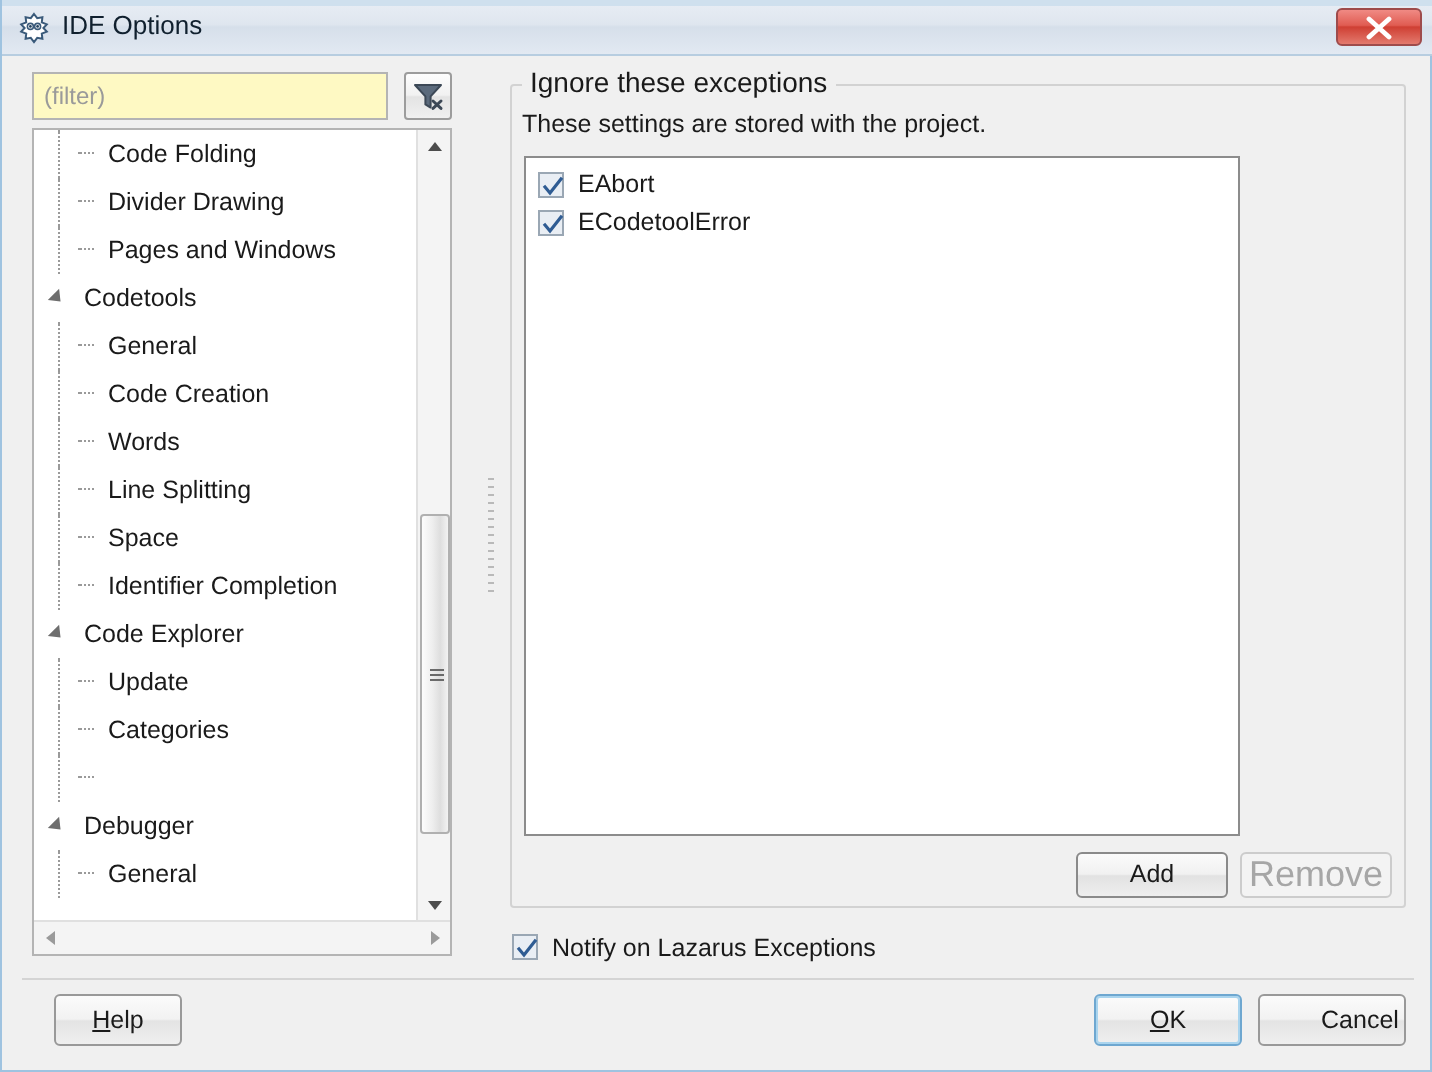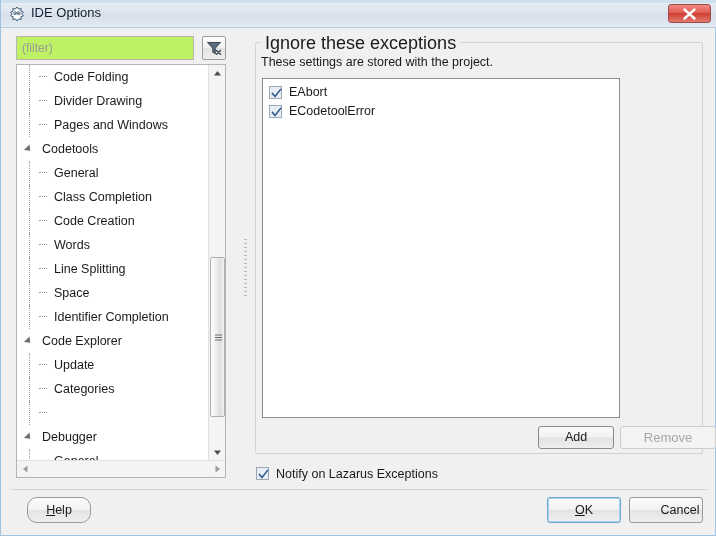--- a/index.html
+++ b/index.html
@@ -74,21 +74,21 @@
     position: absolute;
     left: 15px; top: 36px;
     width: 210px; height: 24px;
   }
   #filter-input {
     position: absolute;
     left: 0; top: 0;
     width: 178px; height: 24px;
     box-sizing: border-box;
     border: 1px solid #b4b4b4;
-    background: #bef264;
+    background: #fef9c3;
     font-family: "Liberation Sans", sans-serif;
     font-size: 12px;
     color: #808080;
     padding: 0 5px;
     outline: none;
   }
   #filter-input::placeholder { color: #9a9a9a; opacity: 1; }
   #filter-clear-button {
     position: absolute;
     left: 186px; top: 0;
@@ -225,21 +225,21 @@
     box-sizing: border-box;
     border: 1px solid #d2d2d2;
     border-radius: 2px;
     background: transparent;
   }
   #groupbox-title {
     position: absolute;
     left: 260px; top: 33px;
     background: #f0f0f0;
     padding: 0 4px;
-    font-size: 18px;
+    font-size: 14px;
     color: #1a1a1a;
     white-space: nowrap;
   }
   #groupbox-desc {
     position: absolute;
     left: 260px; top: 55px;
     font-size: 12.5px;
     color: #1a1a1a;
     white-space: nowrap;
   }
@@ -285,27 +285,27 @@
     font-family: "Liberation Sans", sans-serif;
     font-size: 12.5px;
     color: #1a1a1a;
     cursor: pointer;
     text-align: center;
     line-height: 21px;
   }
   #remove-button {
     position: absolute;
     left: 619px; top: 426px;
-    width: 96px; height: 23px;
+    width: 76px; height: 23px;
     box-sizing: border-box;
     border: 1px solid #cccccc;
     border-radius: 3px;
     background: #f3f3f3;
     font-family: "Liberation Sans", sans-serif;
-    font-size: 13px;
+    font-size: 18px;
     color: #a6a6a6;
     text-align: center;
     line-height: 21px;
   }
 
   #notify-row {
     position: absolute;
     left: 255px; top: 465px;
     height: 18px;
     line-height: 18px;
@@ -331,21 +331,21 @@
     border: 1px solid #999999;
     border-radius: 3px;
     background: linear-gradient(to bottom, #fbfbfb 0%, #f2f2f2 48%, #e4e4e4 52%, #efefef 100%);
     font-family: "Liberation Sans", sans-serif;
     font-size: 12.5px;
     color: #1a1a1a;
     text-align: center;
     line-height: 24px;
     cursor: pointer;
   }
-  #help-button { left: 26px; top: 497px; width: 64px; border-radius: 10px; }
+  #help-button { left: 26px; top: 497px; width: 64px; }
   #ok-button {
     left: 546px; top: 497px; width: 74px;
     border: 1px solid #6ea7d0;
     box-shadow: 0 0 0 1px #a9d4ee inset;
   }
   #cancel-button { left: 628px; top: 497px; width: 74px; padding-left: 28px; }
   .ul { text-decoration: underline; }
 </style>
 </head>
 <body>
@@ -381,21 +381,20 @@
     </div>
   </div>
 
   <div id="tree-panel">
     <div id="tree-scroll-area">
         <div class="tree-row child"><span class="guide"></span><span class="elbow"></span><span class="row-label">Code Folding</span></div>
         <div class="tree-row child"><span class="guide"></span><span class="elbow"></span><span class="row-label">Divider Drawing</span></div>
         <div class="tree-row child"><span class="guide"></span><span class="elbow"></span><span class="row-label">Pages and Windows</span></div>
         <div class="tree-row parent"><span class="expander"></span><span class="row-label">Codetools</span></div>
         <div class="tree-row child"><span class="guide"></span><span class="elbow"></span><span class="row-label">General</span></div>
-        <div class="tree-row child"><span class="guide"></span><span class="elbow"></span><span class="row-label">Class Completion</span></div>
         <div class="tree-row child"><span class="guide"></span><span class="elbow"></span><span class="row-label">Code Creation</span></div>
         <div class="tree-row child"><span class="guide"></span><span class="elbow"></span><span class="row-label">Words</span></div>
         <div class="tree-row child"><span class="guide"></span><span class="elbow"></span><span class="row-label">Line Splitting</span></div>
         <div class="tree-row child"><span class="guide"></span><span class="elbow"></span><span class="row-label">Space</span></div>
         <div class="tree-row child"><span class="guide"></span><span class="elbow"></span><span class="row-label">Identifier Completion</span></div>
         <div class="tree-row parent"><span class="expander"></span><span class="row-label">Code Explorer</span></div>
         <div class="tree-row child"><span class="guide"></span><span class="elbow"></span><span class="row-label">Update</span></div>
         <div class="tree-row child"><span class="guide"></span><span class="elbow"></span><span class="row-label">Categories</span></div>
         <div class="tree-row child"><span class="guide"></span><span class="elbow"></span></div>
         <div class="tree-row parent"><span class="expander"></span><span class="row-label">Debugger</span></div>

